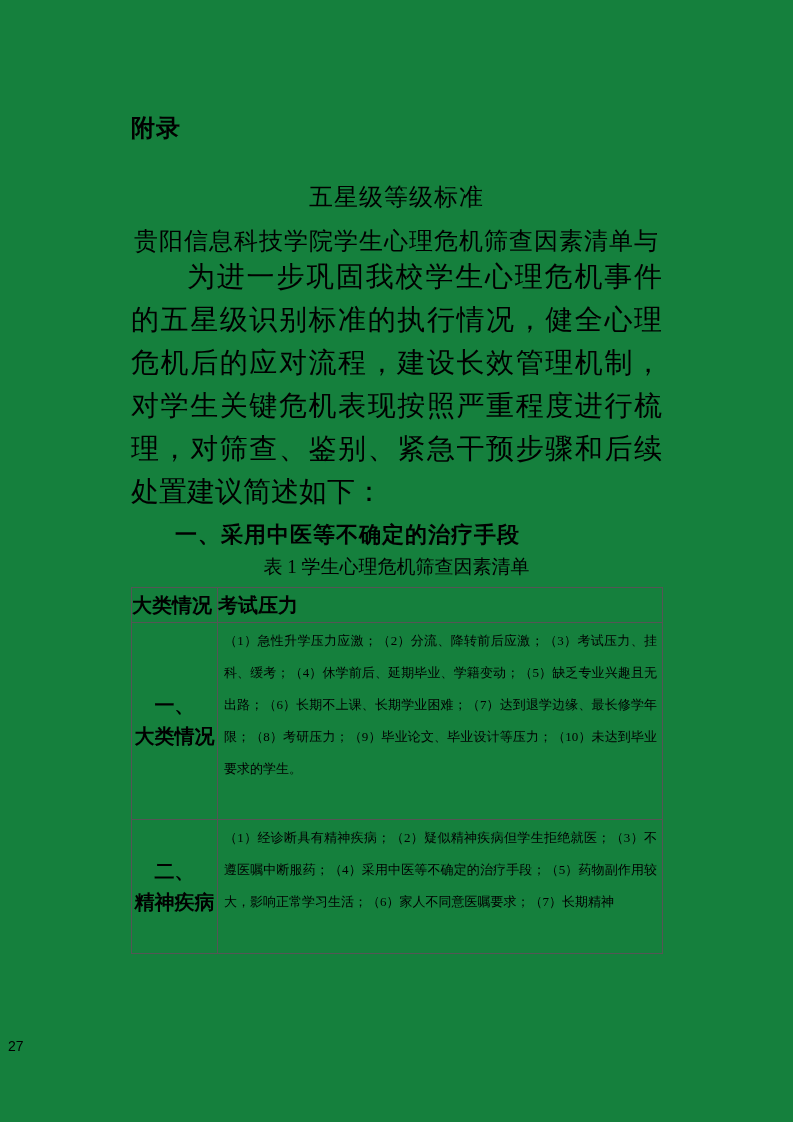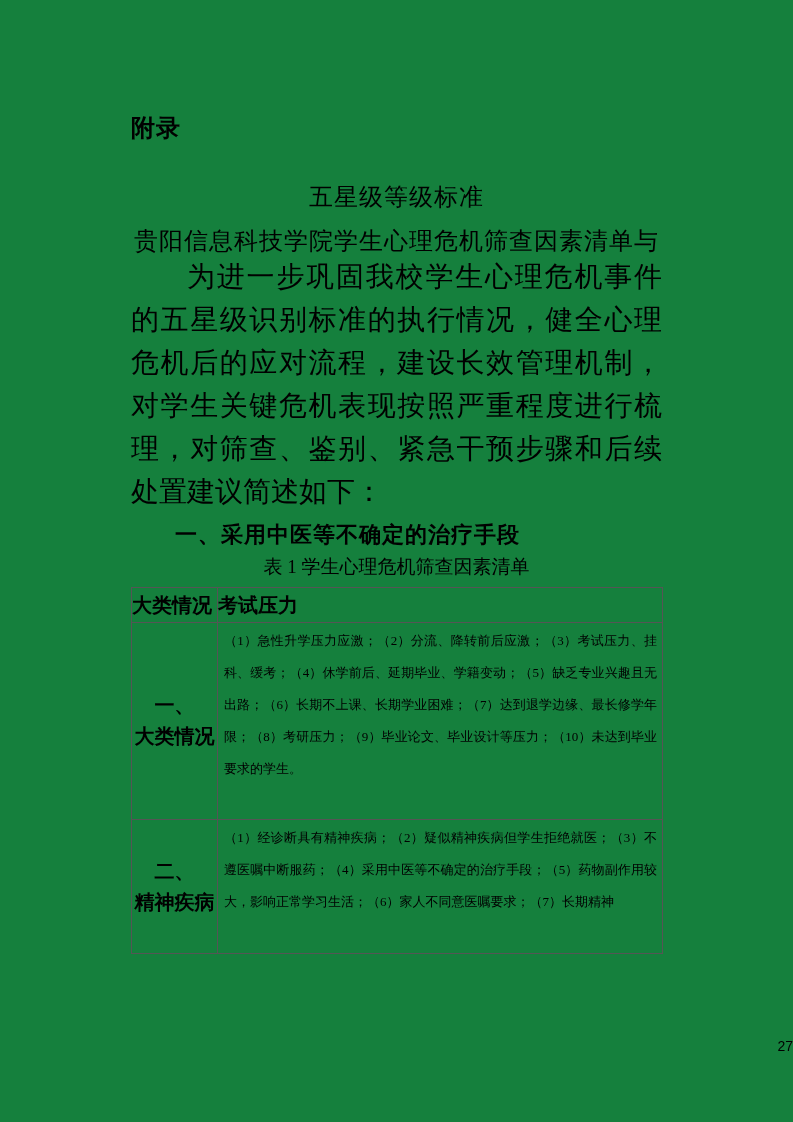--- a/index.html
+++ b/index.html
@@ -88,24 +88,24 @@
     padding: 2px 5px 3px 6px;
     text-align: justify;
     text-justify: inter-character;
     vertical-align: top;
     margin-top: 39px;
   }
   .row-academic .detail-cell { height: 197px; }
   .row-mental .detail-cell { height: 134px; overflow: hidden; }
   .page-number {
     position: absolute;
-    left: 0;
+    left: 8px;
     right: 0;
     top: 1038px;
-    text-align: right;
+    text-align: left;
     font-family: "Liberation Sans", "DejaVu Sans", sans-serif;
     font-size: 14px;
     line-height: 16px;
   }
 </style>
 </head>
 <body>
 
 <div class="page">
   <div class="content">

